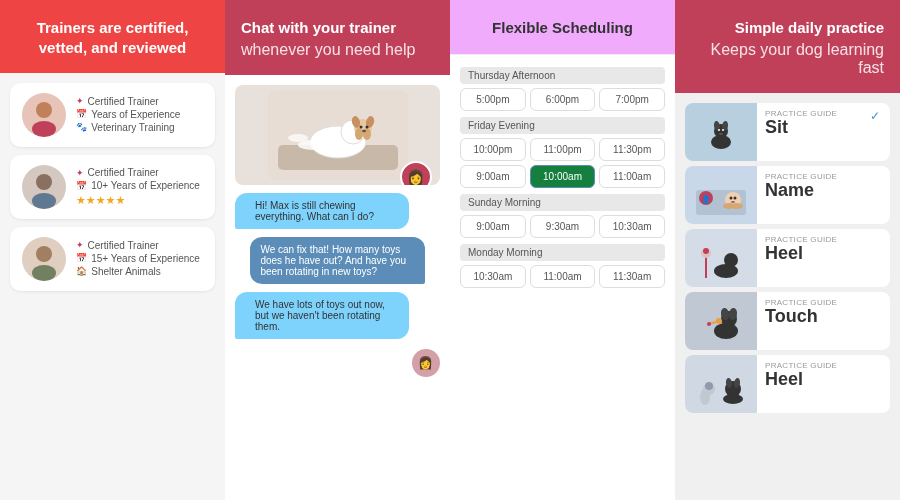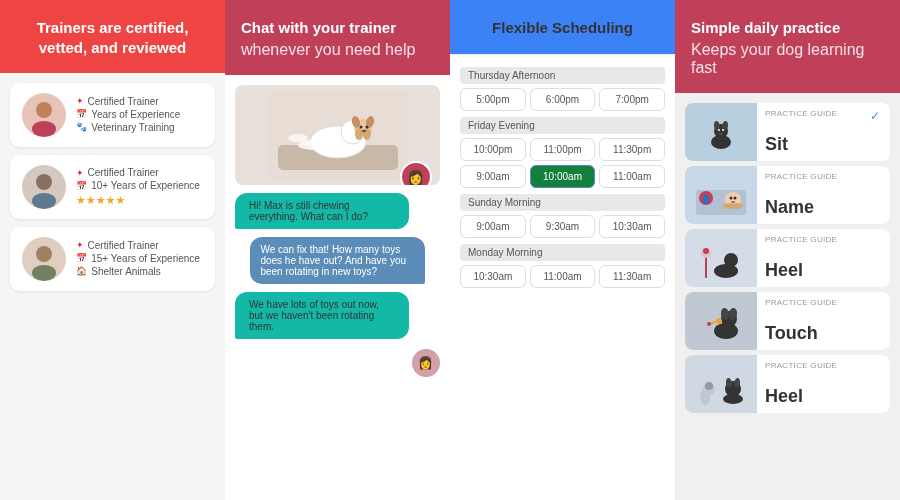--- a/index.html
+++ b/index.html
@@ -139,23 +139,23 @@
       border-radius: 50%;
       background: #c0405a;
       border: 2px solid white;
       display: flex;
       align-items: center;
       justify-content: center;
       font-size: 14px;
     }
 
     .chat-bubble-user {
-      background: #14b8a6;
+      background: #7dd3fc;
       border-radius: 12px 12px 12px 2px;
-      padding: 7px 14px;
+      padding: 7px 20px;
       font-size: 10px;
       color: #333;
       max-width: 85%;
       align-self: flex-start;
     }
 
     .chat-bubble-trainer {
       background: #5b8db8;
       border-radius: 12px 12px 2px 12px;
       padding: 7px 10px;
@@ -185,21 +185,21 @@
       background: #d4a0a8;
       flex-shrink: 0;
       font-size: 12px;
       display: flex;
       align-items: center;
       justify-content: center;
     }
 
     
     .panel-3 .panel-header {
-      background: #3b82f6;
+      background: #f0abfc;
       color: #333;
       border-bottom: 1px solid #eee;
     }
     .panel-3 .panel-body {
       background: white;
       gap: 4px;
     }
 
     .sched-section-label {
       background: #e8e8e8;
@@ -230,21 +230,21 @@
     .sched-time-slot.selected {
       background: #15803d;
       color: white;
       border-color: #5b8db8;
     }
 
     
     .panel-4 .panel-header {
       background: #c0405a;
       color: white;
-      text-align: left;
+      text-align: right;
     }
     .panel-4 .panel-body {
       background: #f0f0f0;
       gap: 5px;
     }
 
     .practice-card {
       display: flex;
       background: white;
       border-radius: 8px;
@@ -268,21 +268,21 @@
     .practice-image.name-bg { background: #c8d8e8; }
     .practice-image.stay-bg { background: #d4dce8; }
     .practice-image.touch-bg { background: #c0c8d4; }
     .practice-image.heel-bg { background: #d0d8e4; }
 
     .practice-info {
       flex: 1;
       padding: 6px 8px;
       display: flex;
       flex-direction: column;
-      justify-content: space-between;
+      justify-content: flex-start;
     }
 
     .practice-guide-label {
       font-size: 8px;
       color: #999;
       text-transform: uppercase;
       letter-spacing: 0.3px;
     }
 
     .practice-name {

